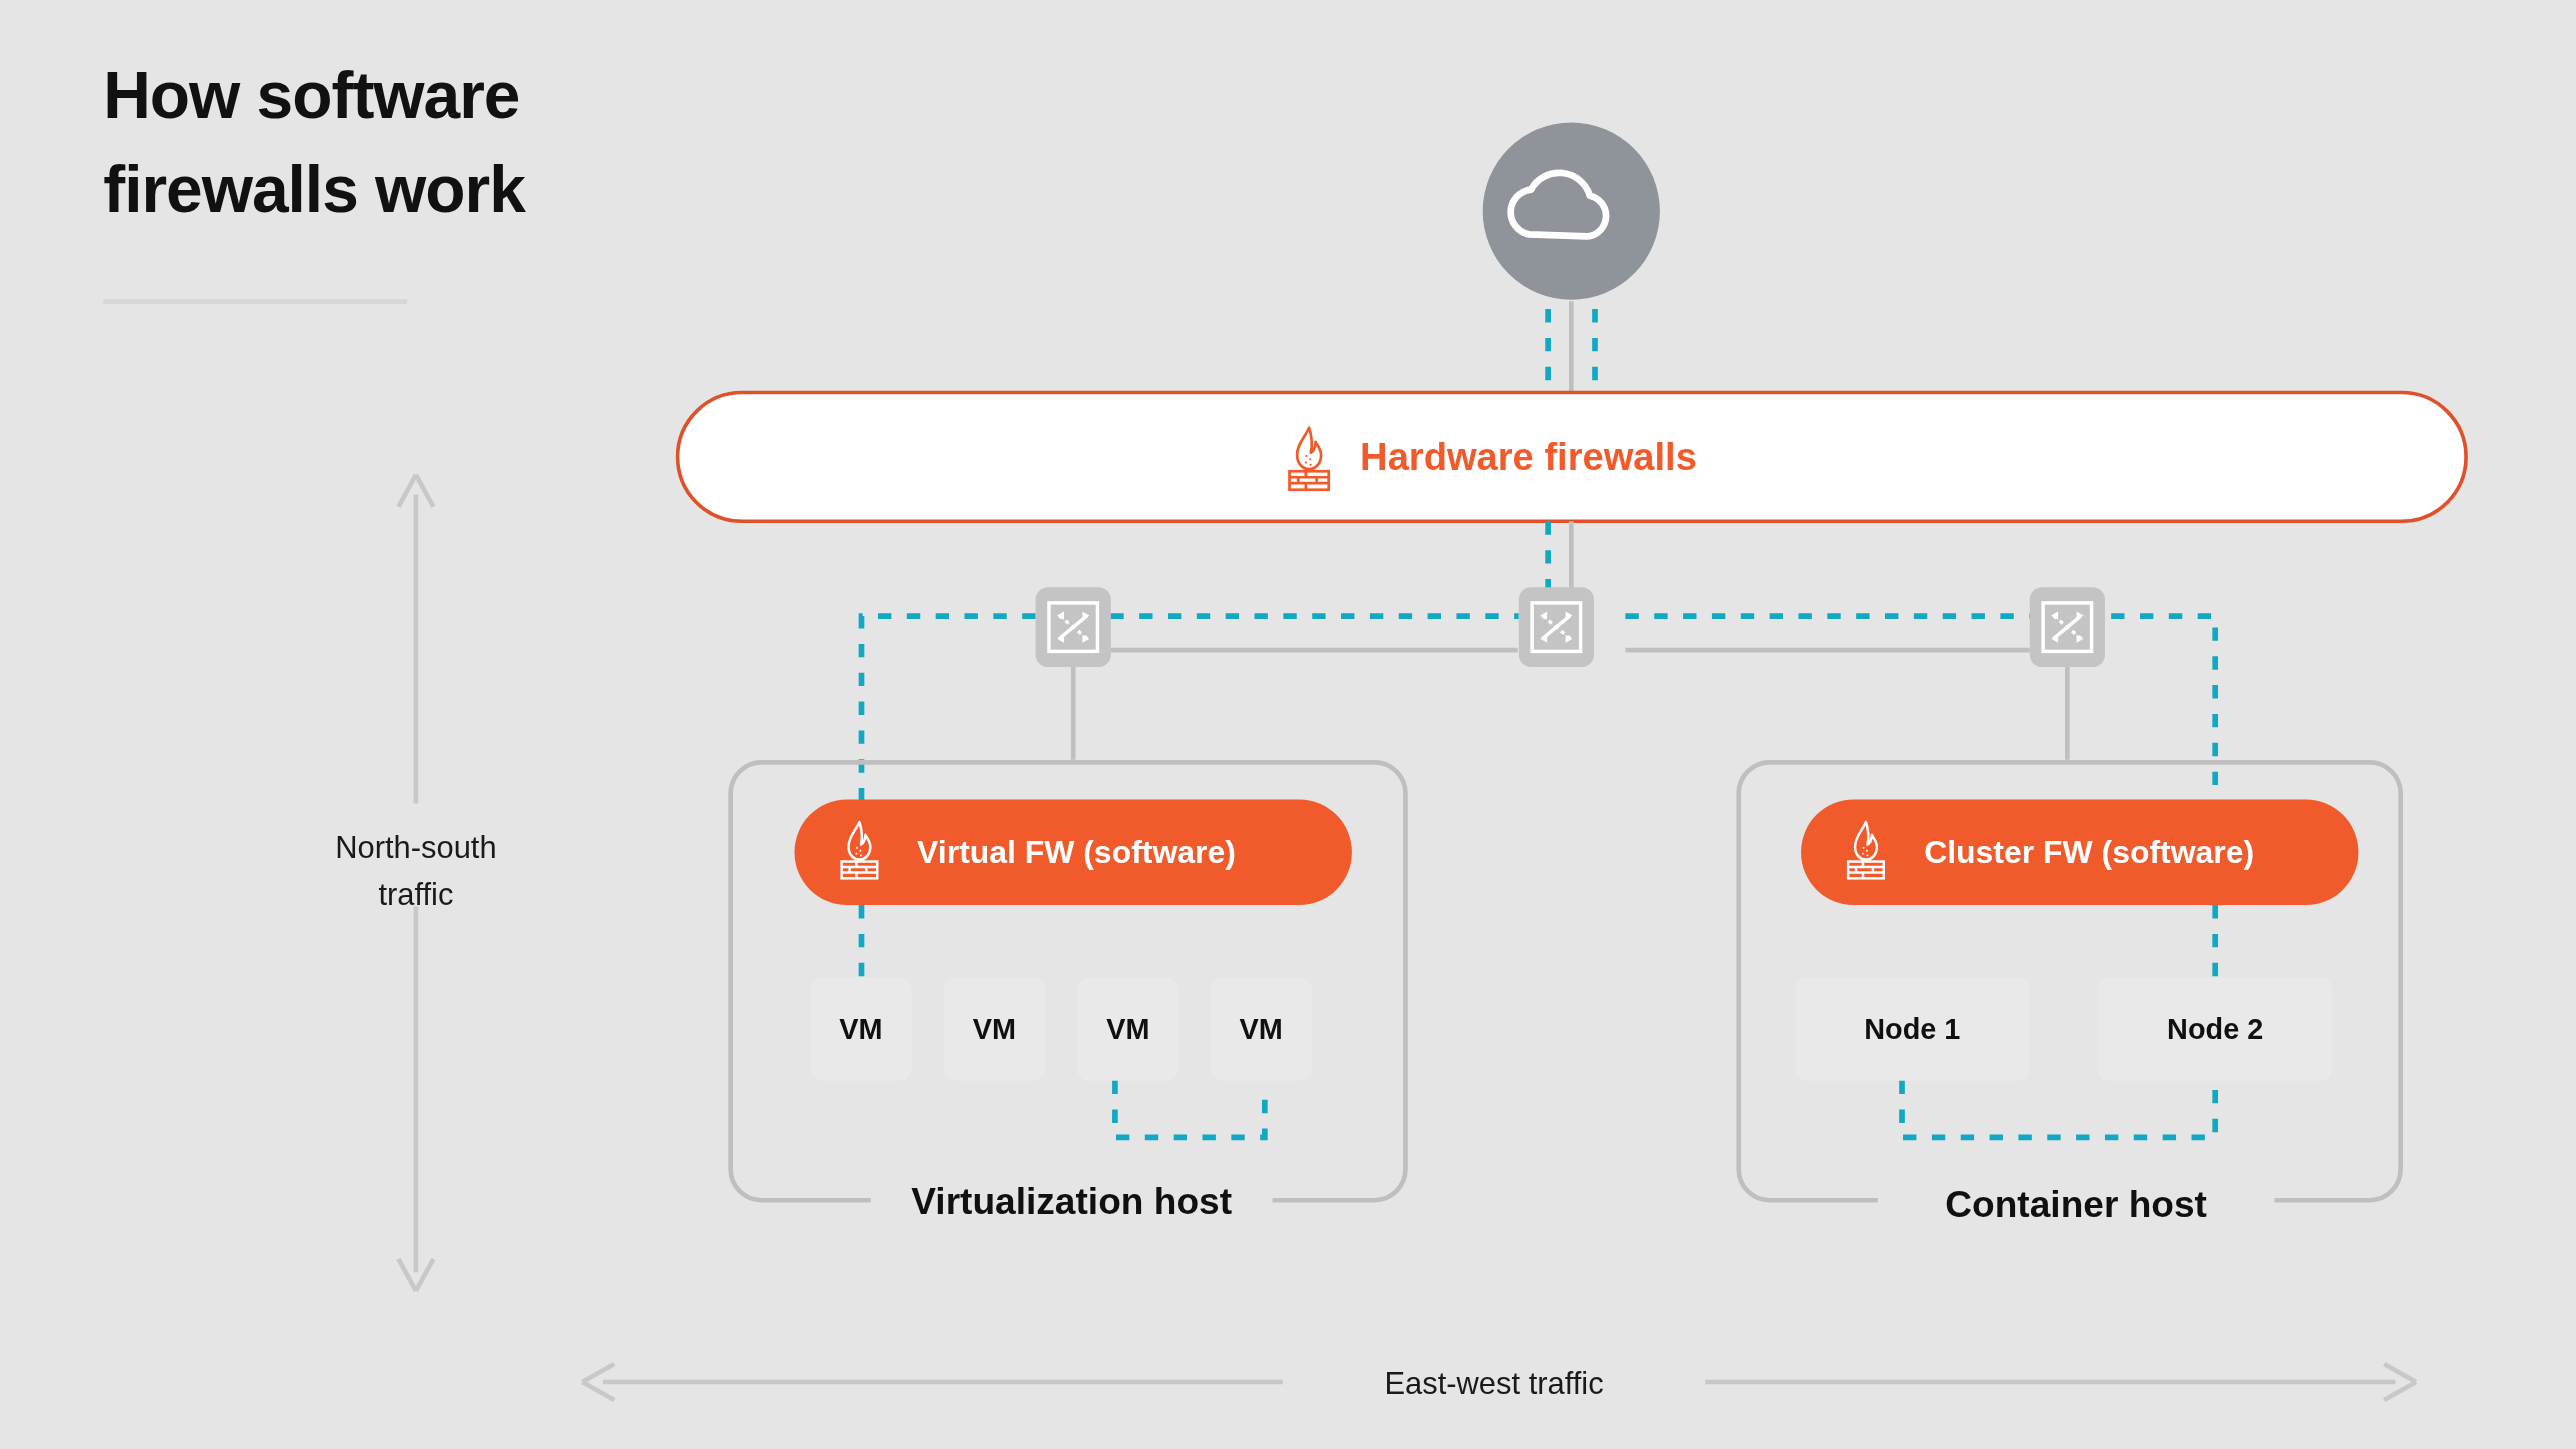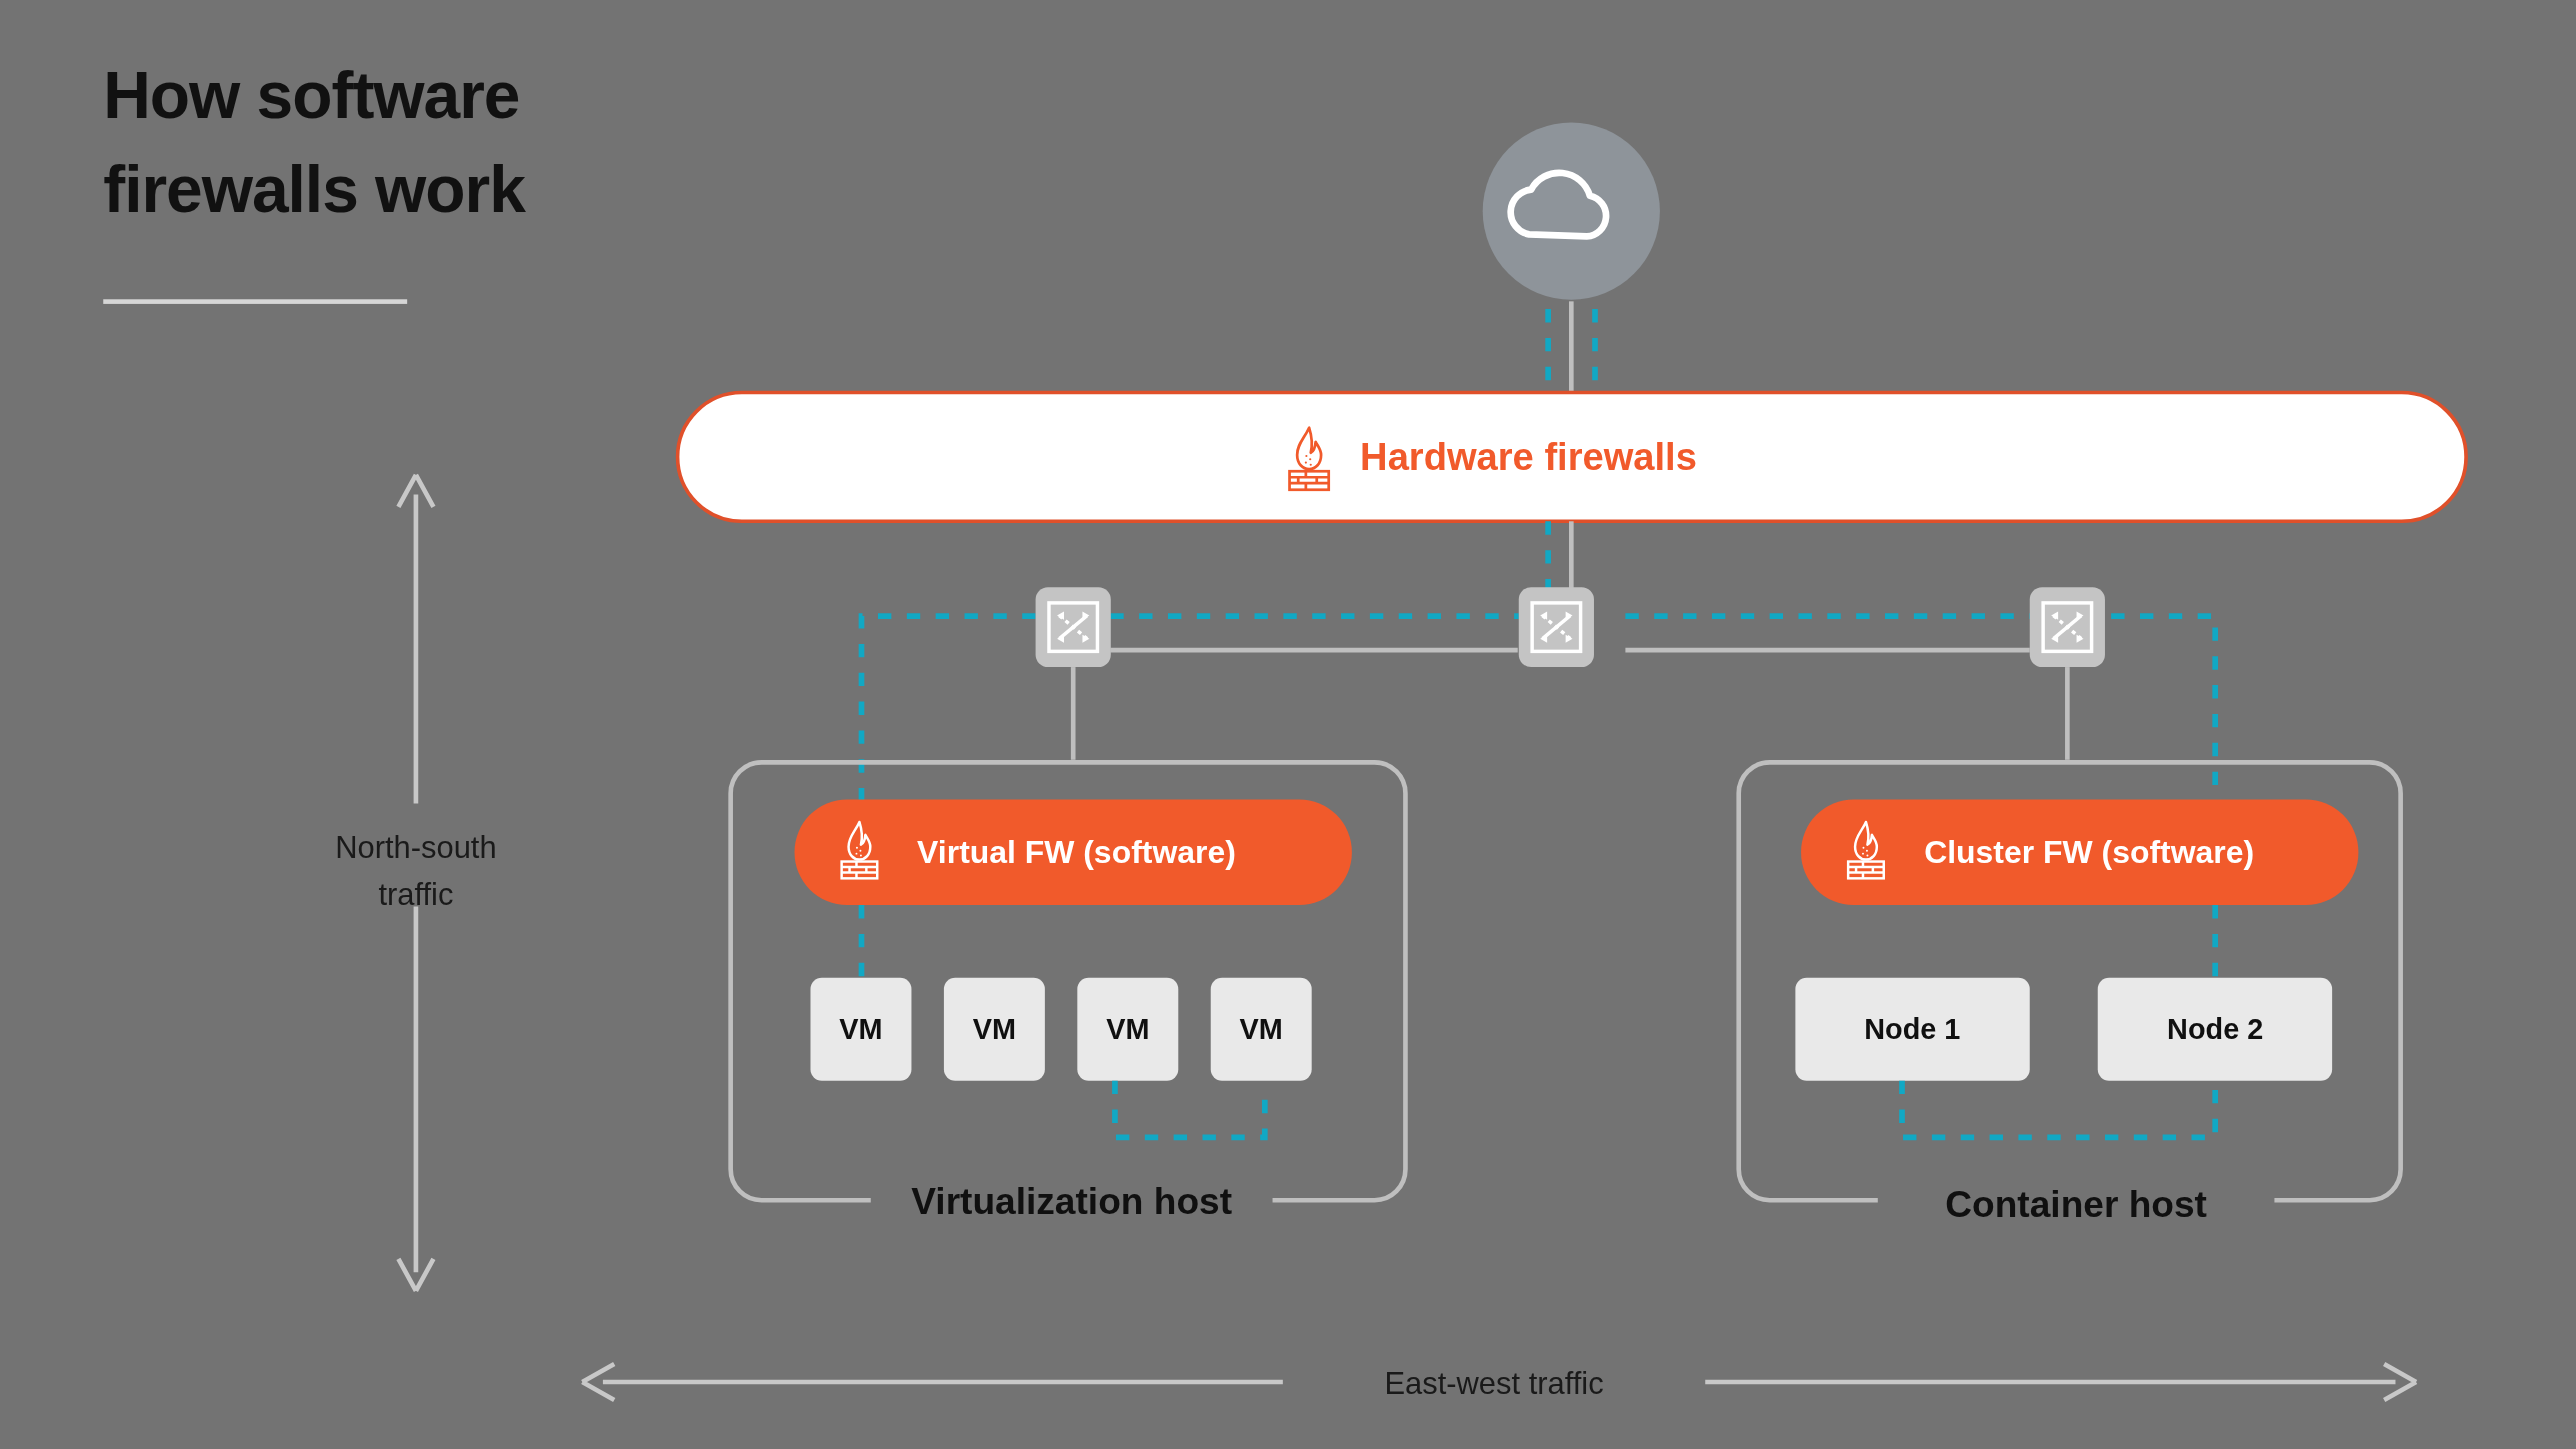--- a/index.html
+++ b/index.html
@@ -1,18 +1,18 @@
 <!DOCTYPE html>
 <html style="font-size:8.2px"><head>
 <meta charset="utf-8">
 <style>
   html,body{margin:0;padding:0;background:#ffffff;}
   body{width:2576px;height:1449px;overflow:hidden;
        font-family:"Liberation Sans","DejaVu Sans",sans-serif;}
-  #stage{position:relative;width:2576px;height:1449px;background:#737373;}
+  #stage{position:relative;width:2576px;height:1449px;background:#e5e5e5;}
   svg#canvas{position:absolute;left:0;top:0;width:2576px;height:1449px;}
 
   .ttl{font-family:"Liberation Sans","DejaVu Sans",sans-serif;font-weight:bold;
        font-size:128px;fill:#111111;letter-spacing:-2px;}
   .fw-lbl{font-family:"Liberation Sans","DejaVu Sans",sans-serif;font-weight:bold;
        font-size:74px;fill:#F15A2B;}
   .sw-lbl{font-family:"Liberation Sans","DejaVu Sans",sans-serif;font-weight:bold;
        font-size:62px;fill:#ffffff;}
   .vm-lbl{font-family:"Liberation Sans","DejaVu Sans",sans-serif;font-weight:bold;
        font-size:56px;fill:#101010;}

